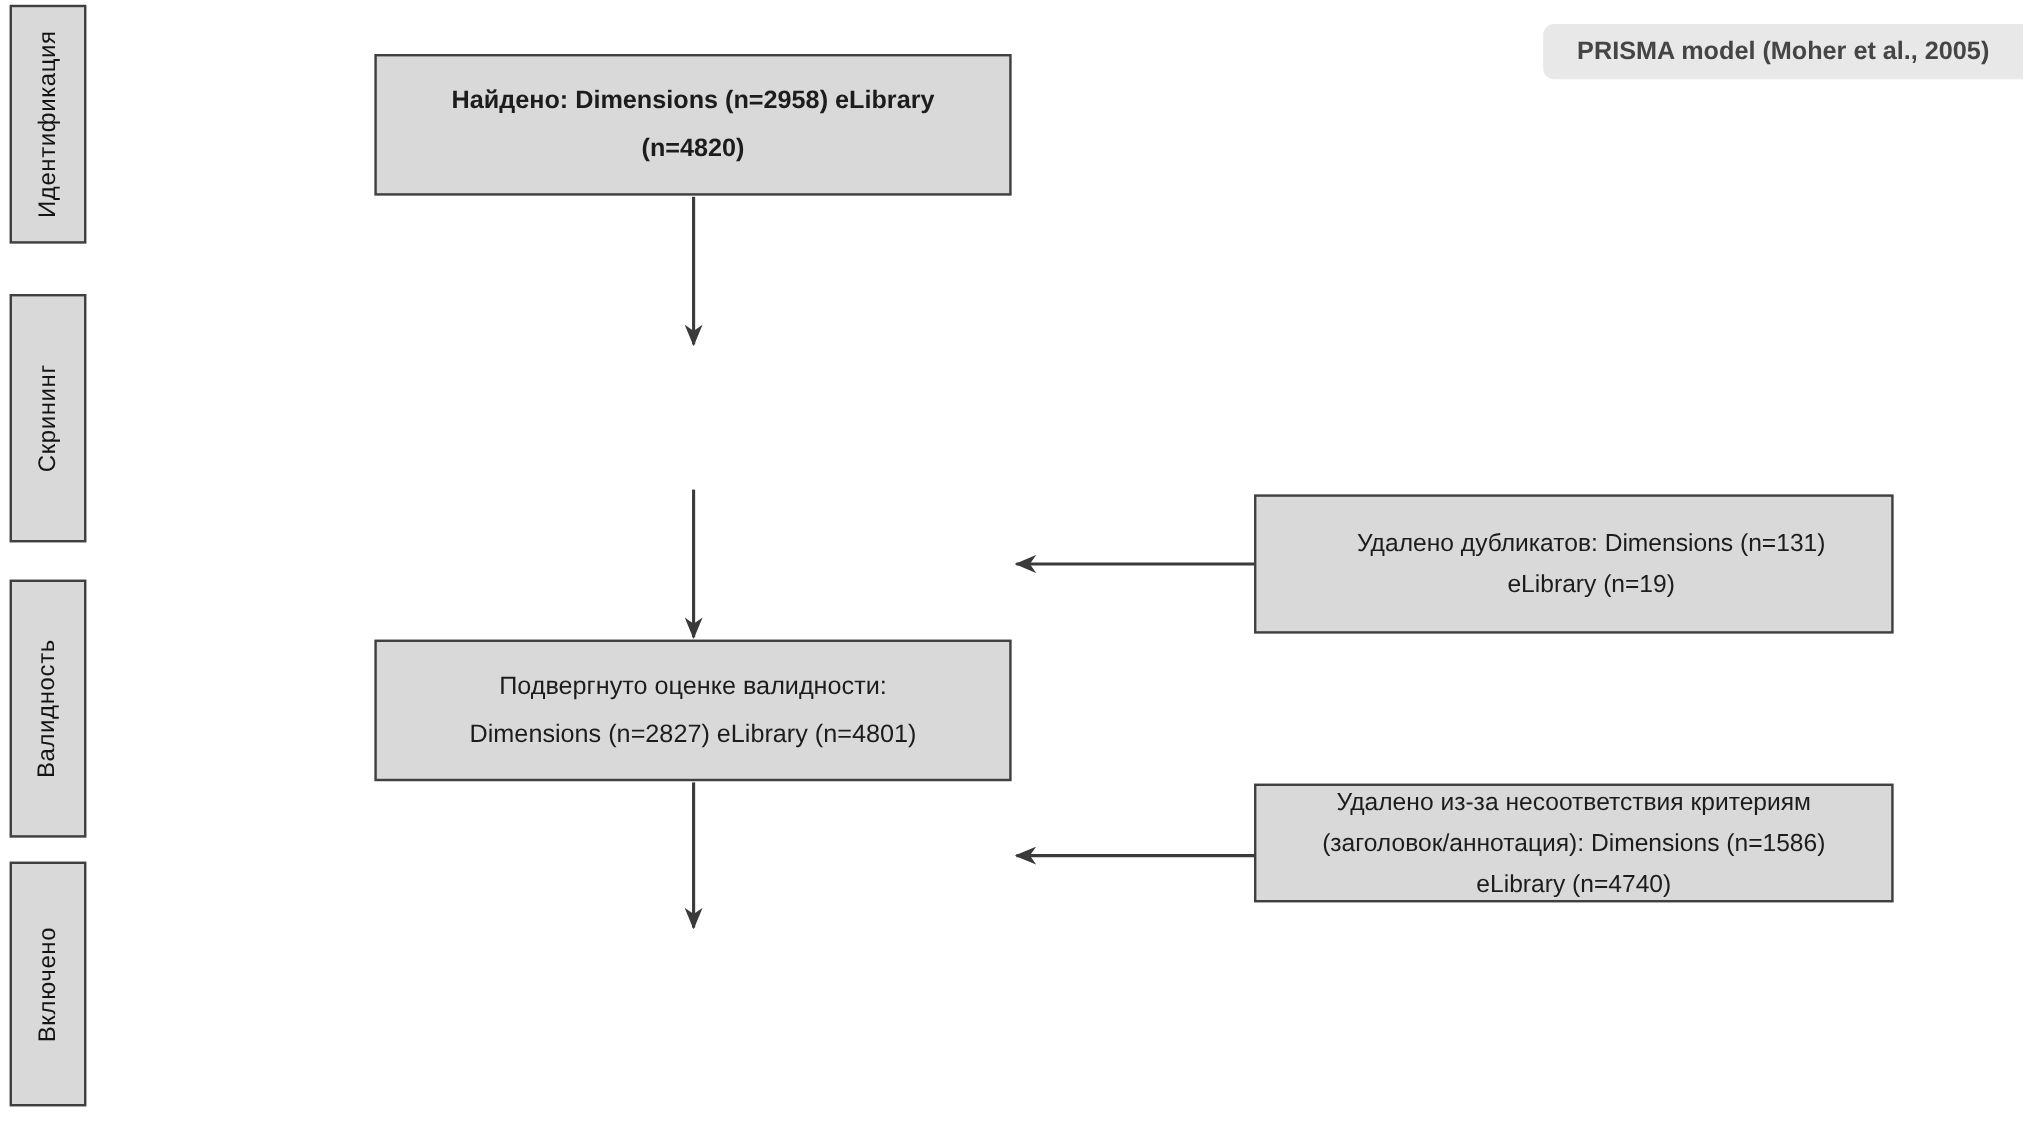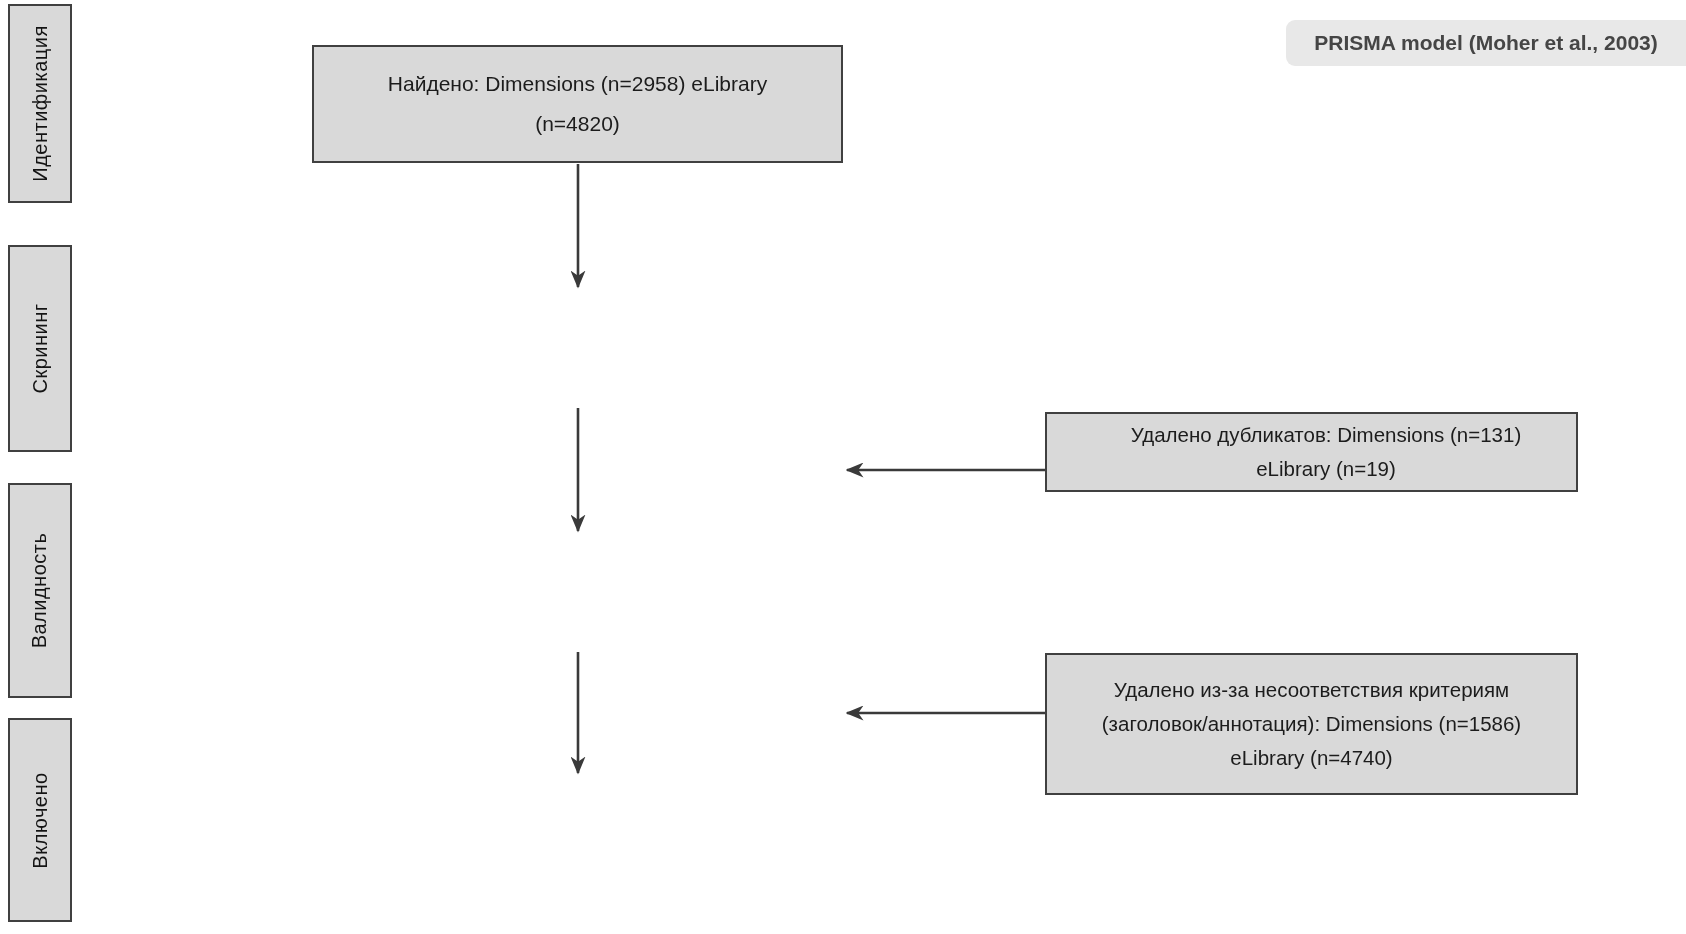--- a/index.html
+++ b/index.html
@@ -97,37 +97,41 @@
   <div class="gbox stage" style="top:245px;height:207px;">
     <span class="vtext">Скрининг</span>
   </div>
   <div class="gbox stage" style="top:483px;height:215px;">
     <span class="vtext">Валидность</span>
   </div>
   <div class="gbox stage" style="top:718px;height:204px;">
     <span class="vtext">Включено</span>
   </div>
 
-  <div class="gbox flowbox" style="top:45px;">
+  <div class="gbox flowbox" style="top:45px;font-weight:bold;">
     <span class="btext">Найдено: Dimensions (n=2958) eLibrary
 (n=4820)</span>
   </div>
+  <div class="gbox flowbox" style="top:533px;">
+    <span class="btext">Подвергнуто оценке валидности:
+Dimensions (n=2827) eLibrary (n=4801)</span>
+  </div>
 
-  <div class="gbox sidebox" style="top:412px;height:80px;padding-left:29px;">
+  <div class="gbox sidebox" style="top:412px;height:116px;padding-left:29px;">
     <span class="btext">Удалено дубликатов: Dimensions (n=131)
 eLibrary (n=19)</span>
   </div>
-  <div class="gbox sidebox" style="top:653px;height:142px;">
+  <div class="gbox sidebox" style="top:653px;height:99px;">
     <span class="btext">Удалено из-за несоответствия критериям
 (заголовок/аннотация): Dimensions (n=1586)
 eLibrary (n=4740)</span>
   </div>
 
   <div class="badge">
-    <span>PRISMA model (Moher et al., 2003)</span>
+    <span>PRISMA model (Moher et al., 2005)</span>
   </div>
 
   <svg class="arrows" width="1686" height="934" viewBox="0 0 1686 934">
     <defs>
       <marker id="ah" viewBox="0 0 12 10" refX="11" refY="5" markerWidth="18" markerHeight="15" markerUnits="userSpaceOnUse" orient="auto">
         <path d="M0,0 L12,5 L0,10 L3.5,5 Z" fill="#3a3a3a"></path>
       </marker>
     </defs>
     <line x1="578" y1="164" x2="578" y2="287" stroke="#3a3a3a" stroke-width="2.6" marker-end="url(#ah)"></line>
     <line x1="578" y1="408" x2="578" y2="531" stroke="#3a3a3a" stroke-width="2.6" marker-end="url(#ah)"></line>

